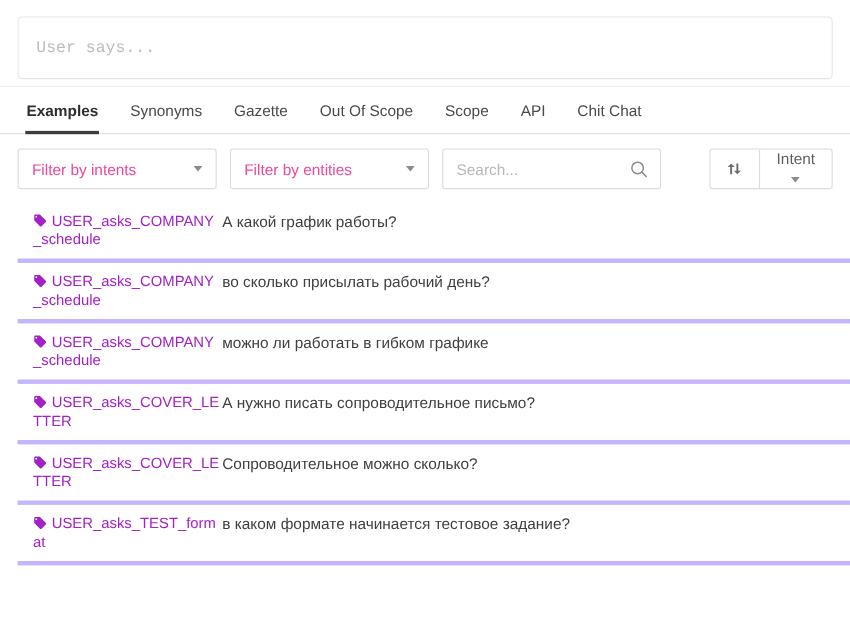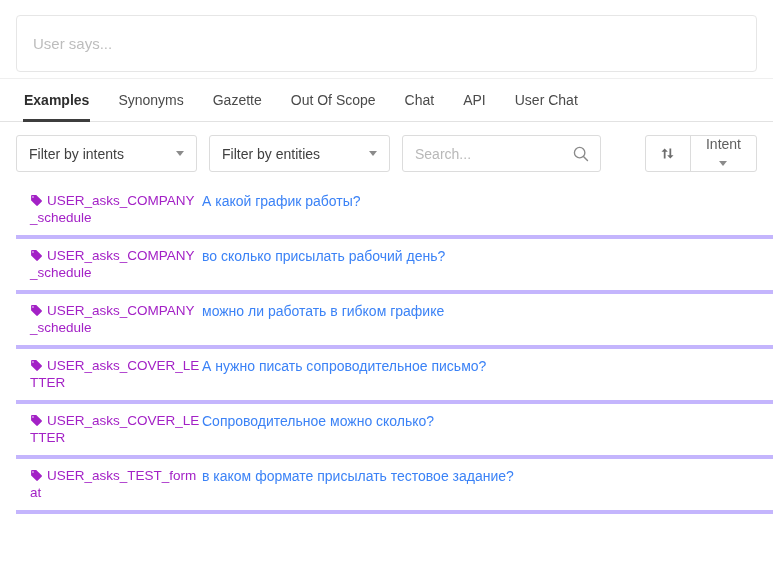--- a/index.html
+++ b/index.html
@@ -18,21 +18,21 @@
     height: 57px;
     border: 1px solid #e6e6e6;
     border-radius: 4px;
     display: flex;
     align-items: center;
     padding: 0 16px;
     background: #fff;
   }
   .composer input {
     border: none; outline: none; width: 100%;
-    font-size: 15px; font-family: Liberation Sans, sans-serif;
+    font-size: 15px; font-family: Liberation Mono, monospace;
     color: #3e3e3e; background: transparent;
   }
   .composer input::placeholder { color: #bdbdbd; }
 
   .divider { height: 1px; background: #efefef; margin-top: 6px; }
 
   
   .tabs {
     display: flex; gap: 27px;
     padding-left: 23px;
@@ -58,21 +58,21 @@
     margin: 13px 16px 0;
     align-items: stretch;
   }
   .select-box {
     width: 181px; height: 37px;
     border: 1px solid #dcdcdc; border-radius: 3px;
     display: flex; align-items: center;
     padding: 0 12px;
     background: #fff; cursor: pointer;
   }
-  .select-box .ph { font-size: 14px; color: #404040; flex: 1; }
+  .select-box .ph { font-size: 14px; color: #ec4899; flex: 1; }
   .caret {
     width: 0; height: 0;
     border-left: 4px solid transparent;
     border-right: 4px solid transparent;
     border-top: 5px solid #8b8b8b;
     flex: none;
   }
   .search-box {
     width: 199px; height: 37px;
     border: 1px solid #dcdcdc; border-radius: 3px;
@@ -131,43 +131,43 @@
   .tag-icon {
     width: 13px; height: 13px;
     fill: var(--accent, #a321c6);
     vertical-align: -2px;
     margin-right: 4px;
     display: inline-block;
   }
   .example-cell {
     font-size: 14px;
     padding-top: 1px;
-    color: #3b82f6;
+    color: #404040;
     line-height: 17px;
   }
 </style>
 </head>
 <body>
 
 <div class="composer-wrap">
   <div class="composer">
     <input type="text" placeholder="User says..." style="">
   </div>
 </div>
 
 <div class="divider"></div>
 
 <div class="tabs">
     <div class="tab active">Examples</div>
     <div class="tab">Synonyms</div>
     <div class="tab">Gazette</div>
     <div class="tab">Out Of Scope</div>
-    <div class="tab">Chat</div>
+    <div class="tab">Scope</div>
     <div class="tab">API</div>
-    <div class="tab">User Chat</div>
+    <div class="tab">Chit Chat</div>
   </div>
 
 <div class="filter-row">
   <div class="select-box">
     <span class="ph">Filter by intents</span>
     <span class="caret"></span>
   </div>
   <div class="select-box">
     <span class="ph">Filter by entities</span>
     <span class="caret"></span>
@@ -220,15 +220,15 @@
     <div class="row">
     <div class="intent-cell"><svg class="tag-icon" viewBox="0 0 24 24">
           <path d="M21.41 11.58l-9-9C12.05 2.22 11.55 2 11 2H4c-1.1 0-2 .9-2 2v7c0 .55.22 1.05.59 1.42l9 9c.36.36.86.58 1.41.58s1.05-.22 1.41-.59l7-7c.37-.36.59-.86.59-1.41s-.22-1.06-.59-1.42zM5.5 7C4.67 7 4 6.33 4 5.5S4.67 4 5.5 4 7 4.67 7 5.5 6.33 7 5.5 7z"></path>
         </svg><span>USER_asks_COVER_LETTER</span></div>
     <div class="example-cell">Сопроводительное можно сколько?</div>
   </div>
     <div class="row">
     <div class="intent-cell"><svg class="tag-icon" viewBox="0 0 24 24">
           <path d="M21.41 11.58l-9-9C12.05 2.22 11.55 2 11 2H4c-1.1 0-2 .9-2 2v7c0 .55.22 1.05.59 1.42l9 9c.36.36.86.58 1.41.58s1.05-.22 1.41-.59l7-7c.37-.36.59-.86.59-1.41s-.22-1.06-.59-1.42zM5.5 7C4.67 7 4 6.33 4 5.5S4.67 4 5.5 4 7 4.67 7 5.5 6.33 7 5.5 7z"></path>
         </svg><span>USER_asks_TEST_format</span></div>
-    <div class="example-cell">в каком формате присылать тестовое задание?</div>
+    <div class="example-cell">в каком формате начинается тестовое задание?</div>
   </div>
   </div>
 
 </body></html>

